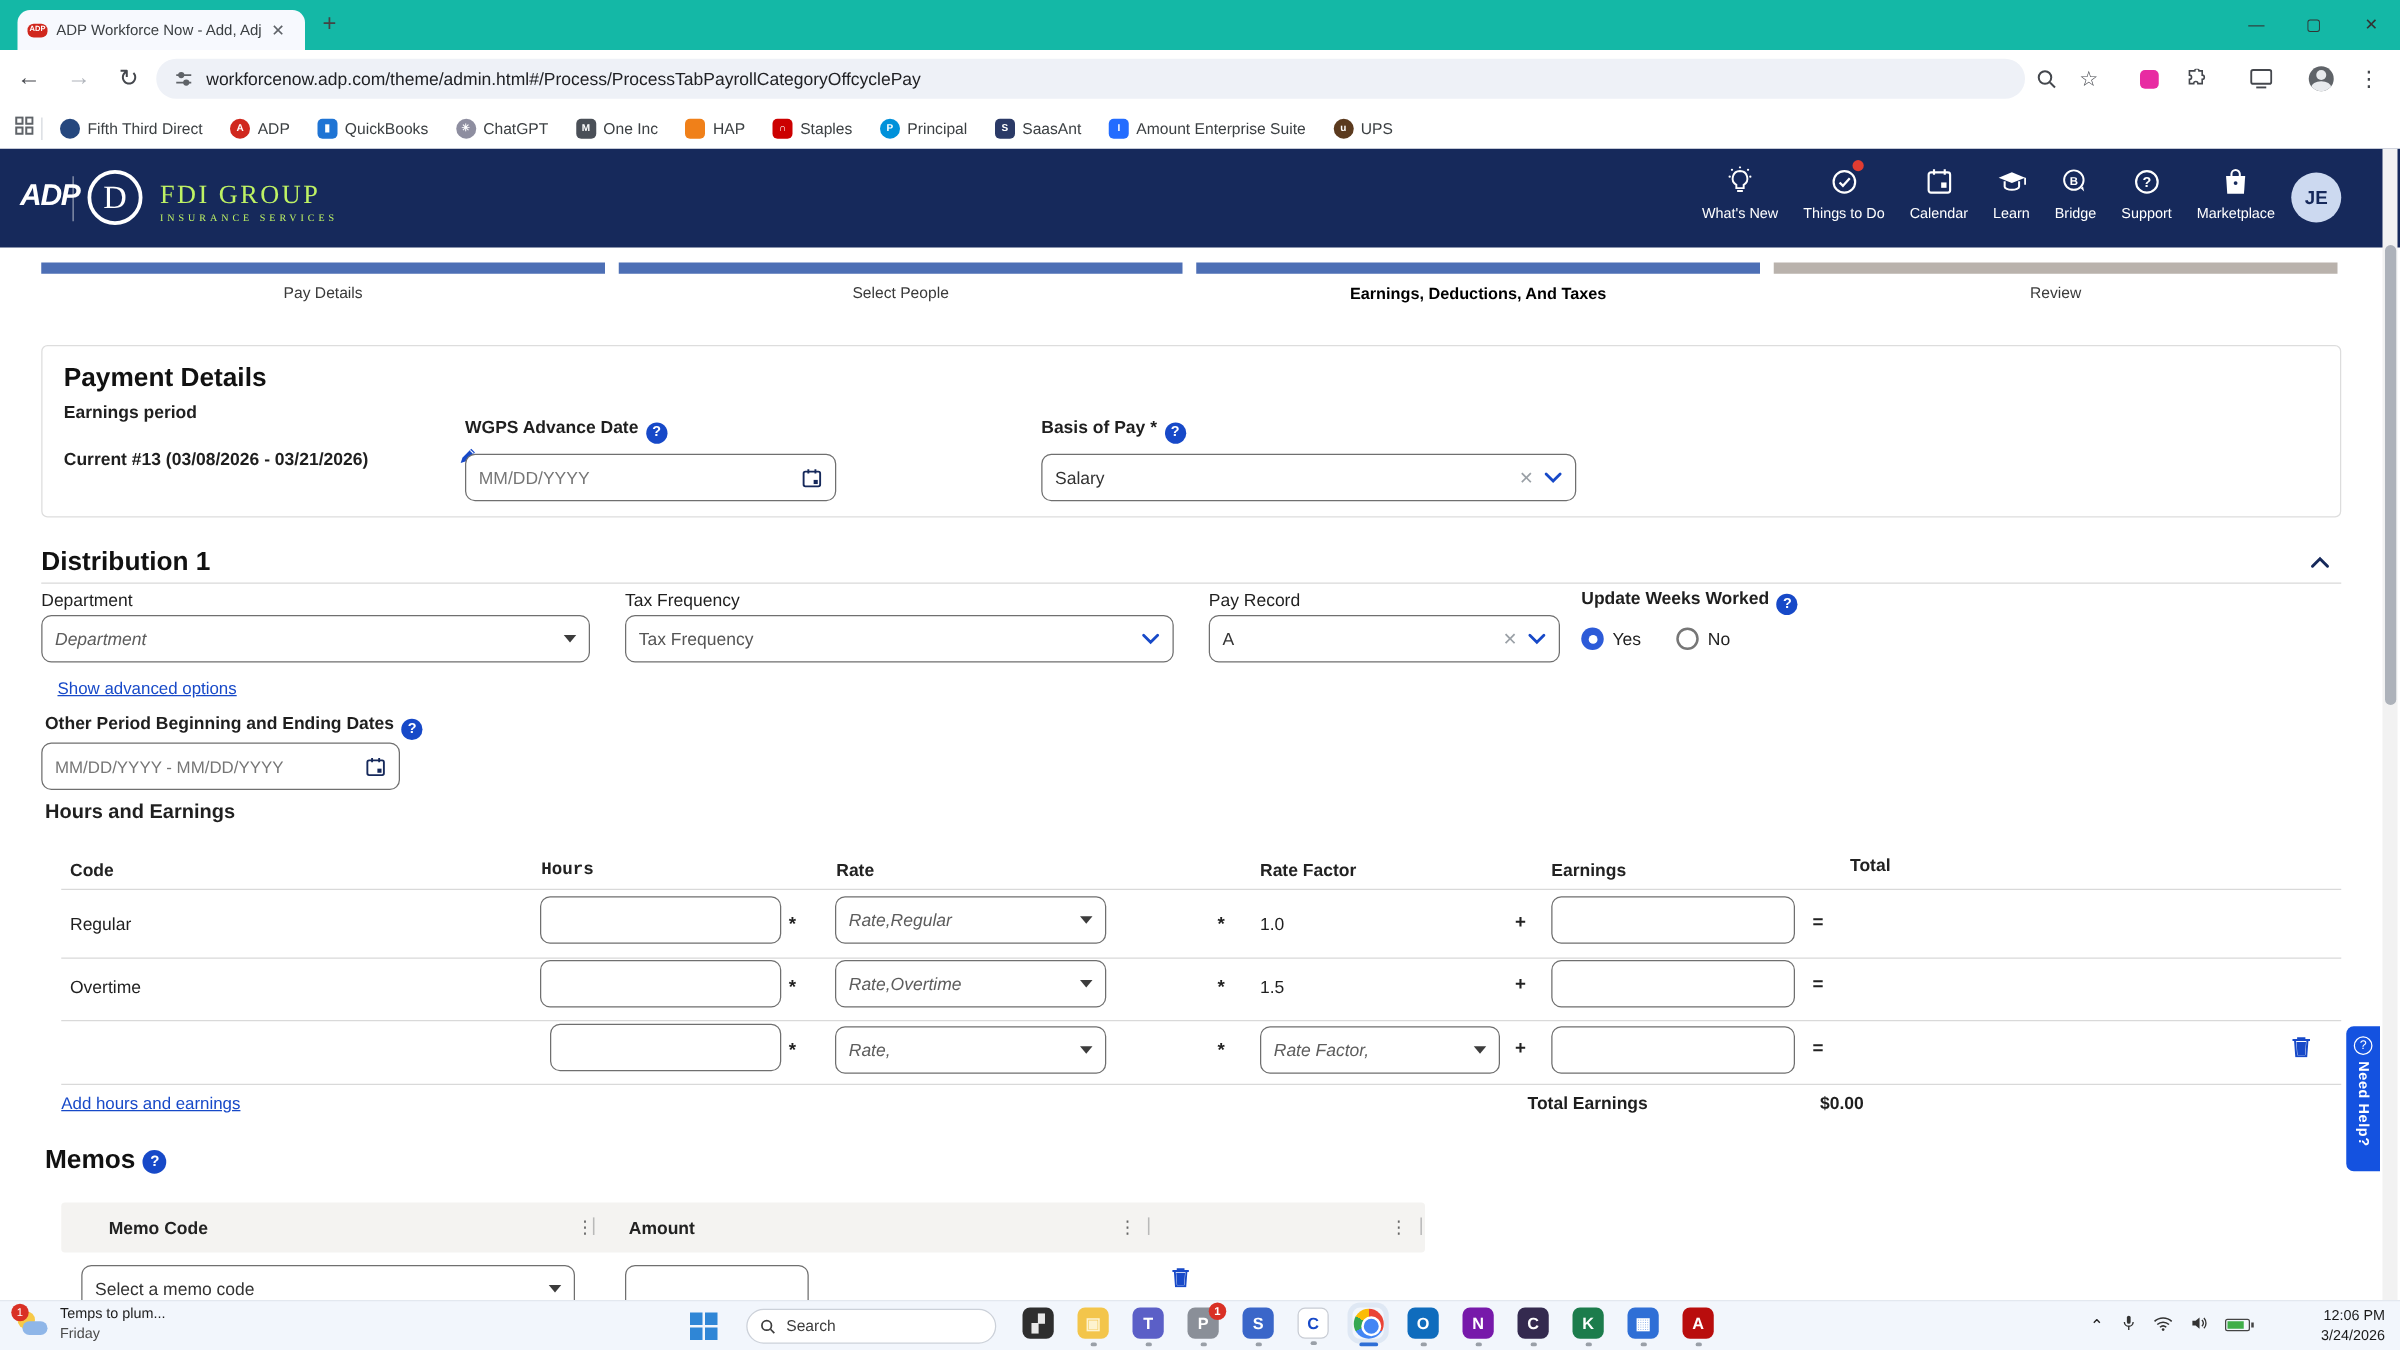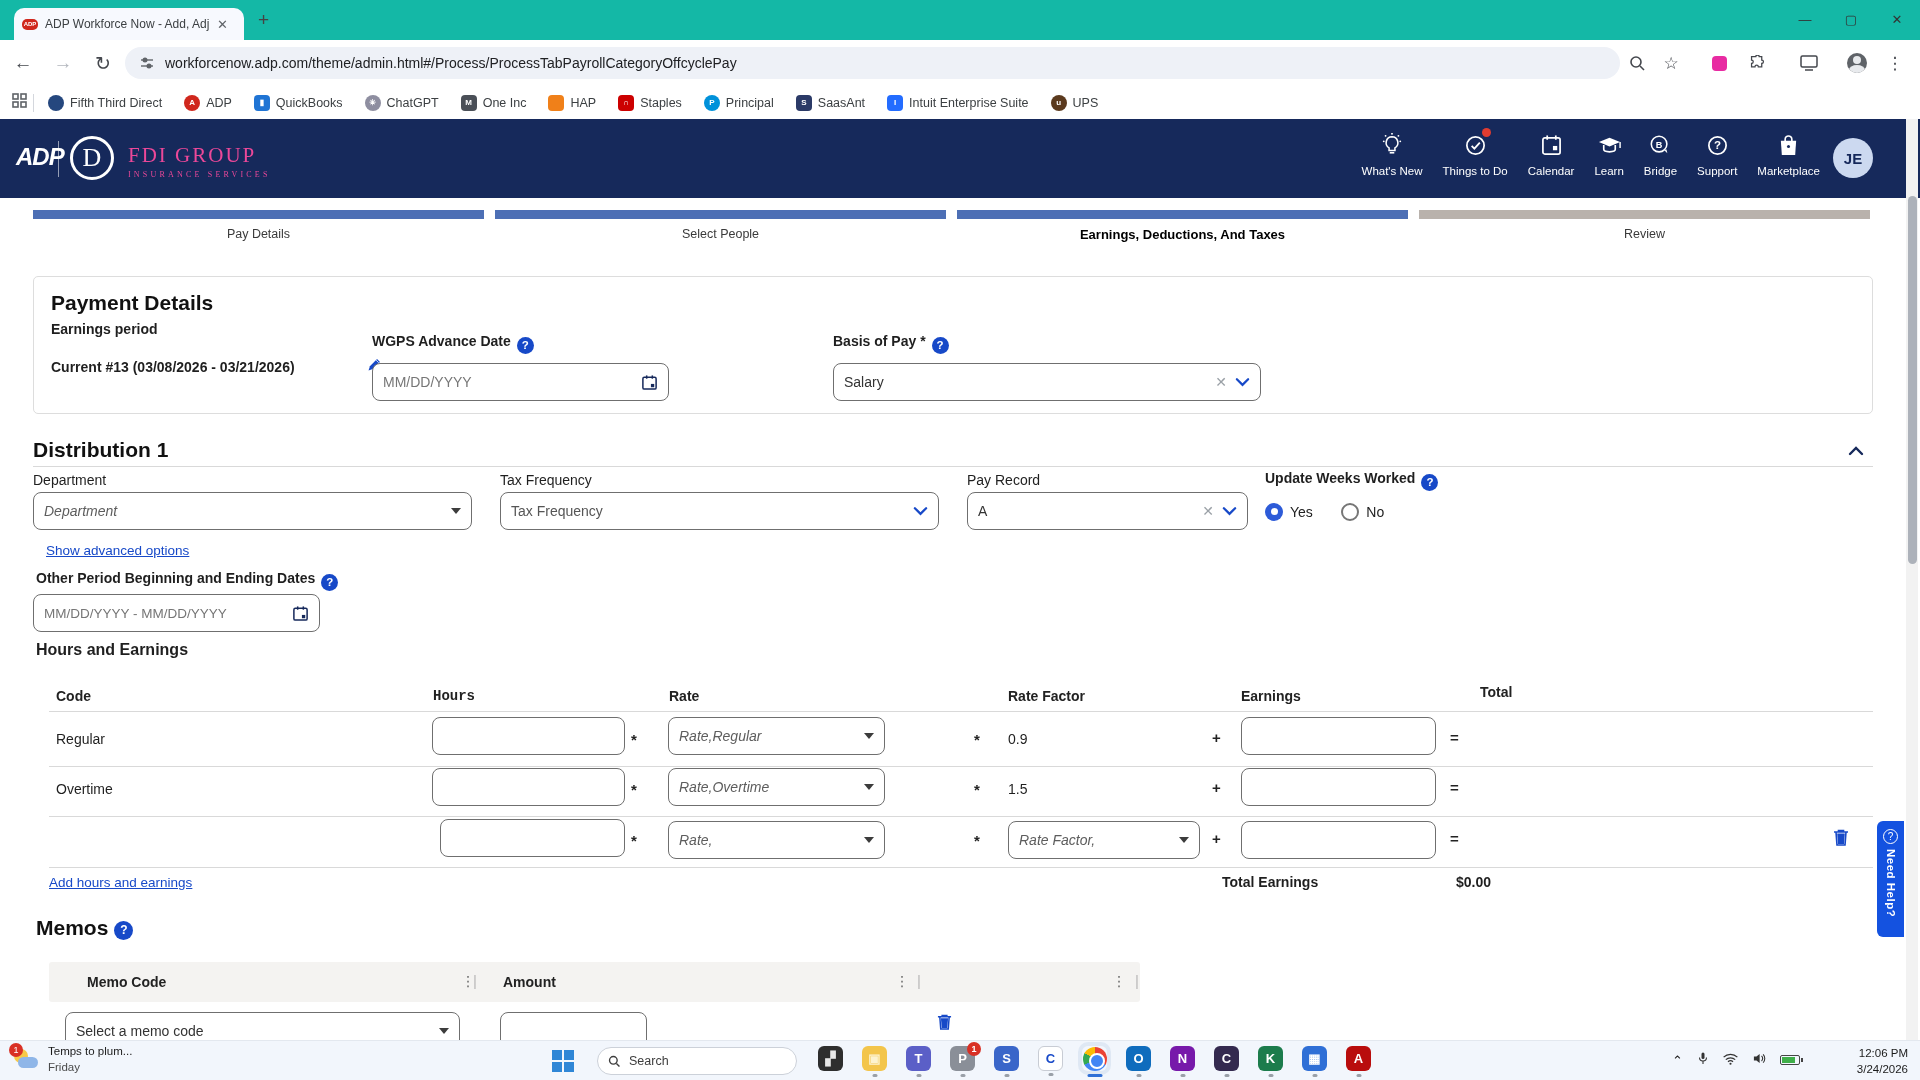--- a/index.html
+++ b/index.html
@@ -27,21 +27,21 @@
   .bm-ic { width:16px; height:16px; border-radius:4px; margin-right:6px; display:flex; align-items:center; justify-content:center; color:#fff; font-size:8px; font-weight:bold; flex:0 0 auto; }
   .bm-ic.round { border-radius:50%; }
   .bm-label { font-size:12.5px; color:#3c4043; white-space:nowrap; }
   .bm-divider { width:1px; height:18px; background:#d4d7dd; margin:0 14px 0 6px; }
 
   
   .adp-header { position:absolute; left:0; top:119px; width:1920px; height:79px; background:#16295b; }
   .adp-logo { position:absolute; left:16px; top:24px; color:#fff; font-size:24px; font-weight:bold; font-style:italic; letter-spacing:-1px; }
   .hdr-div { position:absolute; top:22px; width:1px; height:36px; background:rgba(255,255,255,.55); }
   .fdi-circle { position:absolute; left:70px; top:17px; width:44px; height:44px; border:3px solid #fff; border-radius:50%; color:#fff; font-family:"Liberation Serif",serif; font-size:26px; display:flex; align-items:center; justify-content:center; }
-  .fdi-text { position:absolute; left:128px; top:24px; color:#ec4899; font-family:"Liberation Serif",serif; }
+  .fdi-text { position:absolute; left:128px; top:24px; color:#bef264; font-family:"Liberation Serif",serif; }
   .fdi-text .t1 { font-size:21px; letter-spacing:2px; }
   .fdi-text .t2 { font-size:8px; letter-spacing:3.2px; margin-top:2px; }
   .hdr-search { position:absolute; left:609px; top:15px; width:375px; height:48px; background:#fff; border-radius:24px; display:flex; align-items:center; padding:0 6px 0 18px; }
   .hdr-search .ph { font-size:16px; color:#75777d; flex:1; margin-left:12px; }
   .hdr-search .go { width:38px; height:38px; border-radius:50%; background:#c9ccd2; color:#fff; font-size:18px; display:flex; align-items:center; justify-content:center; margin-left:8px; }
   .hdr-nav { position:absolute; right:100px; top:12px; display:flex; align-items:flex-start; gap:20px; }
   .hdr-item { display:flex; flex-direction:column; align-items:center; color:#fff; width:max-content; }
   .hdr-item .ic { height:28px; display:flex; align-items:center; justify-content:center; position:relative; }
   .hdr-item .lb { font-size:11.5px; margin-top:6px; white-space:nowrap; }
   .badge-dot { position:absolute; right:-4px; top:-3px; width:9px; height:9px; border-radius:50%; background:#e03c31; }
@@ -214,21 +214,21 @@
     <div class="bm">
         <span class="bm-ic round" style="background: rgb(0, 145, 218);">P</span>
         <span class="bm-label">Principal</span>
       </div>
     <div class="bm">
         <span class="bm-ic" style="background: rgb(43, 58, 103);">S</span>
         <span class="bm-label">SaasAnt</span>
       </div>
     <div class="bm">
         <span class="bm-ic" style="background: rgb(35, 108, 255);">I</span>
-        <span class="bm-label">Intuit Enterprise Suite</span>
+        <span class="bm-label">Amount Enterprise Suite</span>
       </div>
     <div class="bm">
         <span class="bm-ic round" style="background: rgb(91, 58, 30);">u</span>
         <span class="bm-label">UPS</span>
       </div>
   </div>
 
   <div class="adp-header">
     <span class="adp-logo">ADP</span>
     <span class="hdr-div" style="left:58px;"></span>
@@ -413,21 +413,21 @@
   <div class="hline" style="left:49px;top:711px;width:1824px;"></div>
 
   <div class="lbl abs" style="left:56px;top:731px;">Regular</div>
   <div class="inputbox abs" style="left:432px;top:717px;width:193px;"></div>
   <div class="opsym" style="left:631px;top:731px;">*</div>
   <div class="inputbox abs" style="left:668px;top:717px;width:217px;">
     <span class="ph-it grow">Rate,Regular</span>
     <span class="tri"></span>
   </div>
   <div class="opsym" style="left:974px;top:731px;">*</div>
-  <div class="lbl abs" style="left:1008px;top:731px;">0.9</div>
+  <div class="lbl abs" style="left:1008px;top:731px;">1.0</div>
   <div class="opsym" style="left:1212px;top:729px;">+</div>
   <div class="inputbox abs" style="left:1241px;top:717px;width:195px;"></div>
   <div class="opsym" style="left:1450px;top:729px;">=</div>
   <div class="hline" style="left:49px;top:766px;width:1824px;"></div>
 
   <div class="lbl abs" style="left:56px;top:781px;">Overtime</div>
   <div class="inputbox abs" style="left:432px;top:768px;width:193px;"></div>
   <div class="opsym" style="left:631px;top:781px;">*</div>
   <div class="inputbox abs" style="left:668px;top:768px;width:217px;">
     <span class="ph-it grow">Rate,Overtime</span>

